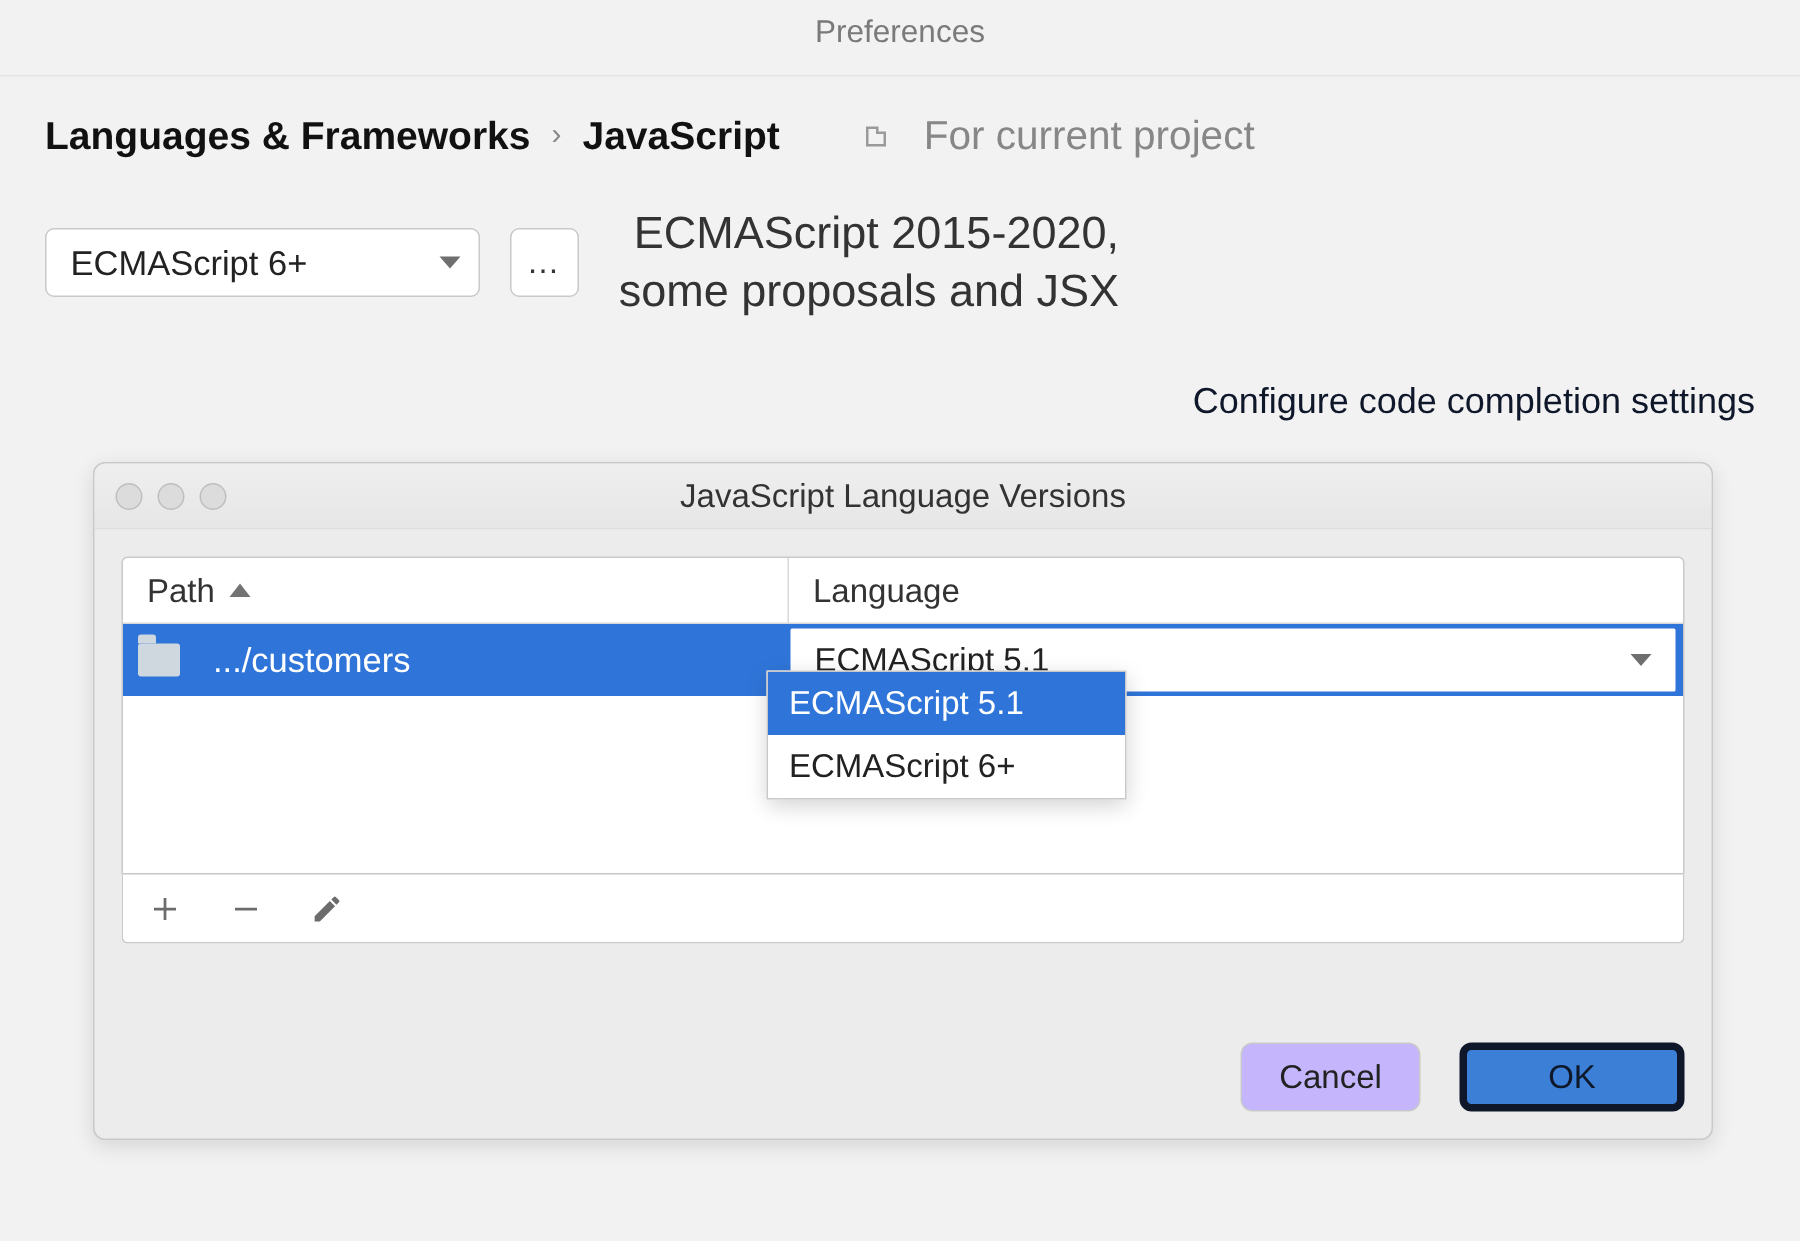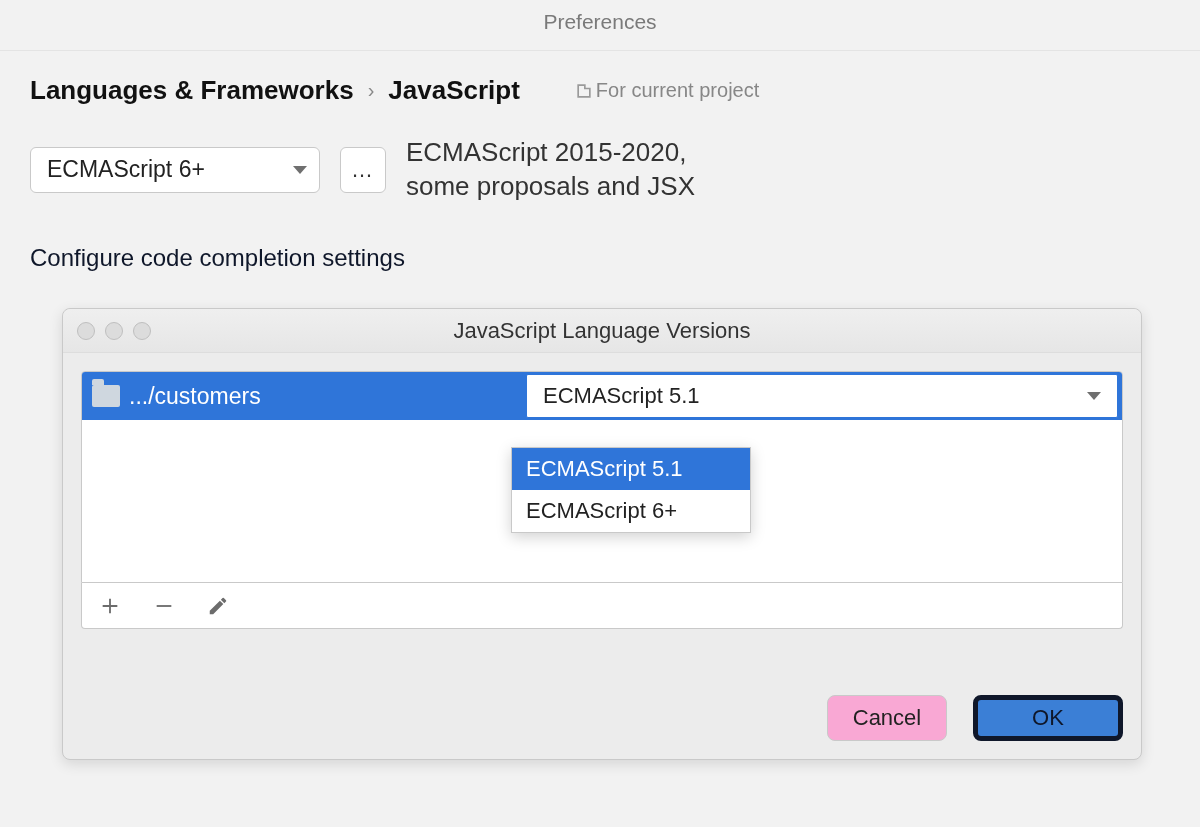--- a/index.html
+++ b/index.html
@@ -13,36 +13,37 @@
   }
   .titlebar {
     text-align: center;
     font-size: 21px;
     color: #7a7a7a;
     padding: 10px 0 16px;
     border-bottom: 1px solid #e4e4e4;
   }
   .content {
     padding: 24px 30px 30px;
+    text-align: right;
   }
   .breadcrumb {
     display: flex;
     align-items: center;
     gap: 14px;
     font-size: 26px;
     margin-bottom: 30px;
   }
   .breadcrumb .bc1, .breadcrumb .bc2 { font-weight: 700; color: #111; }
   .breadcrumb .chev { color: #888; font-size: 20px; }
   .scope-badge {
     display: inline-flex;
     align-items: center;
-    gap: 2px;
+    gap: 22px;
     color: #878787;
-    font-size: 20px;
+    font-size: 27px;
     margin-left: 40px;
     font-weight: 400;
   }
   .scope-badge svg { width: 20px; height: 20px; fill: #9a9a9a; }
 
   .row-version {
     display: flex;
     align-items: center;
     gap: 20px;
     font-size: 24px;
@@ -80,21 +81,21 @@
     width: 46px;
     display: flex;
     align-items: center;
     justify-content: center;
     font-size: 22px;
     color: #333;
     letter-spacing: 2px;
   }
   .desc {
     color: #333;
-    font-size: 26px;
+    font-size: 30px;
     line-height: 1.3;
     max-width: 340px;
   }
   .link {
     color: #0f172a;
     font-size: 24px;
     cursor: pointer;
     margin-bottom: 40px;
     display: inline-block;
   }
@@ -175,21 +176,21 @@
   .th-lang { padding-left: 16px; }
   .row {
     display: flex;
     height: 48px;
     align-items: stretch;
   }
   .cell-path {
     width: 444px;
     display: flex;
     align-items: center;
-    gap: 9px;
+    gap: 22px;
     background: #2f75d9;
     color: #fff;
     font-size: 23px;
     padding-left: 10px;
   }
   .folder-icon {
     width: 28px; height: 22px;
     background: #cfd7df;
     border-radius: 2px;
     position: relative;
@@ -278,21 +279,21 @@
     height: 46px;
     border-radius: 8px;
     font-size: 22px;
     display: flex;
     align-items: center;
     justify-content: center;
     padding: 0 24px;
     min-width: 120px;
   }
   .btn-cancel {
-    background: #f9a8d4;
+    background: #c4b5fd;
     color: #222;
     border: 1px solid #c9c9c9;
   }
   .btn-ok {
     background: #3b7fd6;
     color: #0f172a;
     border: 5px solid #0f172a;
     min-width: 150px;
   }
 </style>
@@ -335,20 +336,29 @@
     <div class="traffic-lights">
       <div class="tl-dot"></div>
       <div class="tl-dot"></div>
       <div class="tl-dot"></div>
     </div>
     <div class="dialog-title">JavaScript Language Versions</div>
   </div>
 
   <div class="dialog-body">
     <div class="table-wrap">
+      <div class="thead">
+        <div class="th-path">
+          <span>Path</span>
+          <span class="sort-tri"></span>
+        </div>
+        <div class="th-lang">
+          <span>Language</span>
+        </div>
+      </div>
       <div class="row">
         <div class="cell-path">
           <span class="folder-icon"></span>
           <span>.../customers</span>
         </div>
         <div class="cell-lang">
           <div class="inline-select">
             <span>ECMAScript 5.1</span>
             <span class="chev-down"></span>
           </div>

